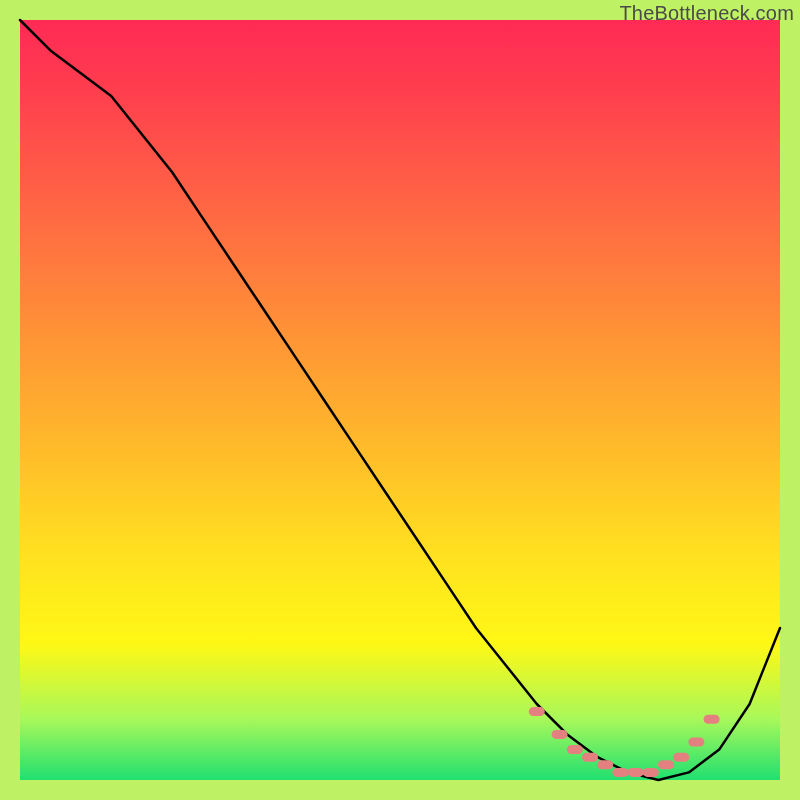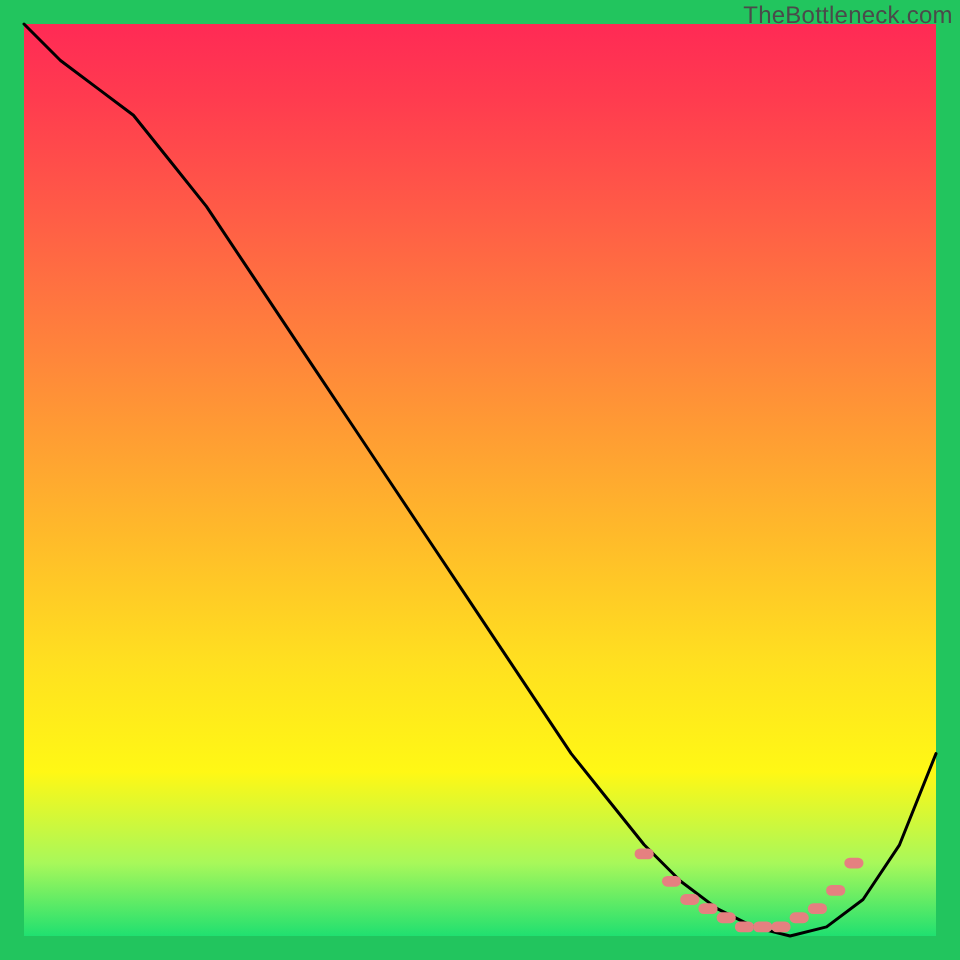--- a/index.html
+++ b/index.html
@@ -8,21 +8,21 @@
     width: 800px;
     height: 800px;
     overflow: hidden;
     background: #000;
     font-family: Arial, Helvetica, sans-serif;
   }
   .frame {
     position: relative;
     width: 800px;
     height: 800px;
-    background: #22c55e;
+    background: #bef264;
   }
   .plot-area {
     position: absolute;
     left: 20px;
     top: 20px;
     width: 760px;
     height: 760px;
     
     background: linear-gradient(
       to bottom,

